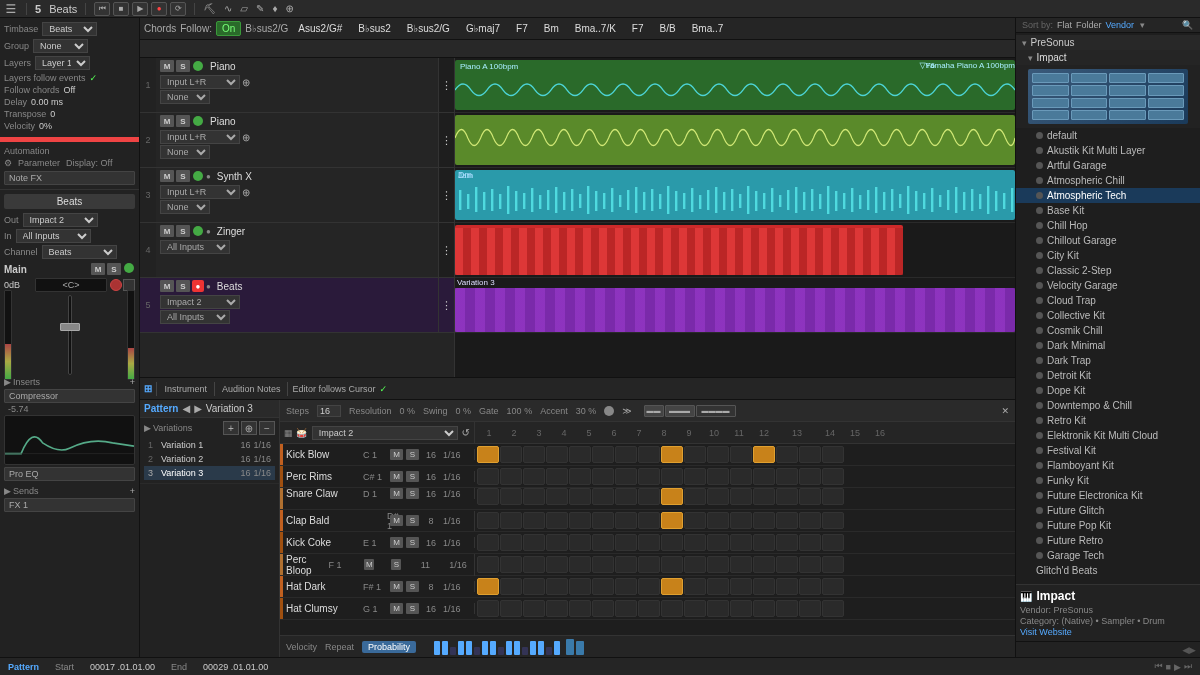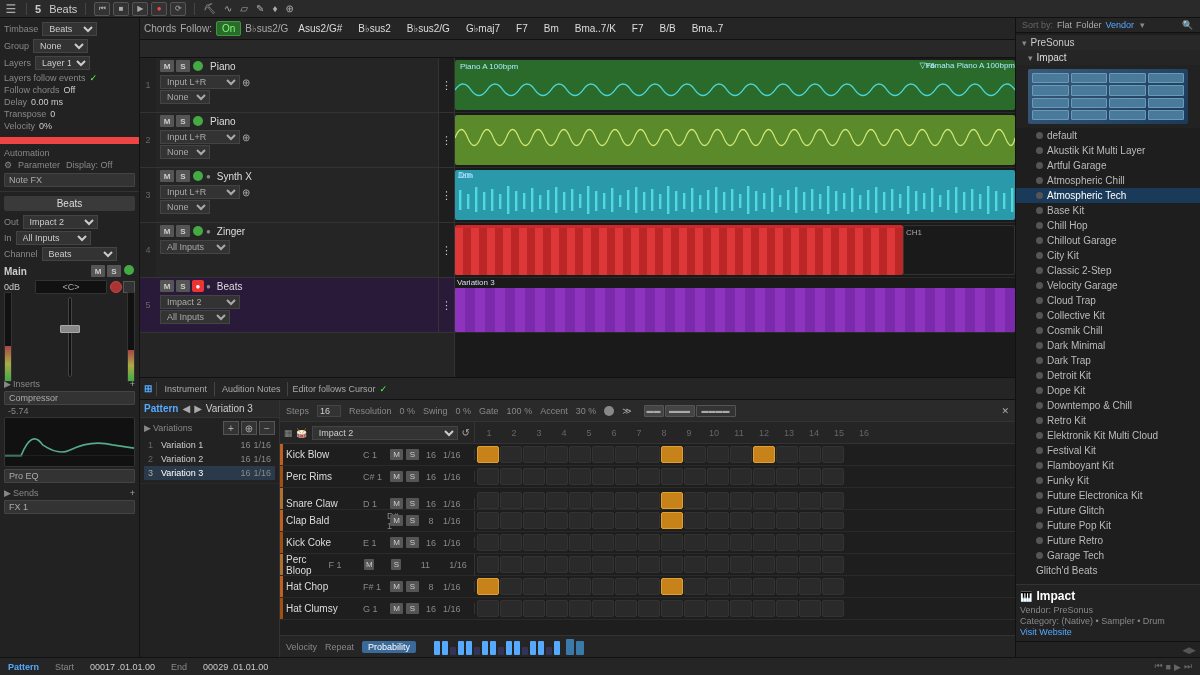--- a/index.html
+++ b/index.html
@@ -108,21 +108,21 @@
     <span style="font-size:10px;color:#aaa;">▱</span>
     <span style="font-size:10px;color:#aaa;">✎</span>
     <span style="font-size:10px;color:#aaa;">♦</span>
     <span style="font-size:10px;color:#aaa;">⊕</span>
   </div>
 
   <div class="main-area">
 
     <div class="left-panel">
 
-      <div style="padding:4px;border-bottom:7px solid #ef4444;">
+      <div style="padding:4px;border-bottom:5px solid #ef4444;">
         <div class="cs-row" style="margin-bottom:3px;">
           <span class="pe-label">Timbase</span>
           <select class="cs-sel" style="width:55px;">
             <option>Beats</option>
           </select>
         </div>
         <div class="cs-row" style="margin-bottom:3px;">
           <span class="pe-label">Group</span>
           <select class="cs-sel" style="width:55px;">
             <option>None</option>
@@ -489,23 +489,20 @@
                     </g>
                   </svg>
                 </div>
               </div>
             </div>
 
             <div style="height:55px;border-bottom:1px solid #2a2a2a;position:relative;overflow:hidden;">
               <div style="position:absolute;left:0;right:20%;top:2px;bottom:2px;background:#cc2a2a;border-radius:2px;">
                 <div style="position:absolute;top:3px;left:0;right:0;bottom:0;opacity:0.5;background:repeating-linear-gradient(90deg, #ee4444 0px, #ee4444 8px, #aa2222 8px, #aa2222 16px);"></div>
               </div>
-              <div style="position:absolute;right:0;width:20%;top:2px;bottom:2px;background:#1a1a1a;border:1px solid #333;border-radius:1px;">
-                <div style="position:absolute;top:2px;left:2px;font-size:8px;color:#aaa;">CH1</div>
-              </div>
             </div>
 
             <div style="height:55px;border-bottom:1px solid #2a2a2a;position:relative;overflow:hidden;">
               <div style="position:absolute;top:0;left:2px;font-size:8px;color:#ddf;z-index:2;">Variation 3</div>
               <div style="position:absolute;left:0;right:0;top:10px;bottom:0;background:#7a2aaa;border-radius:2px;">
                 <div style="position:absolute;top:0;left:0;right:0;bottom:0;background:repeating-linear-gradient(90deg, #9a3acc 0px, #9a3acc 10px, #7a2aaa 10px, #7a2aaa 20px);opacity:0.6;"></div>
               </div>
             </div>
 
           </div>
@@ -609,21 +606,21 @@
                       <span style="width: 22px; text-align: center; font-size: 9px; color: rgb(102, 102, 102); margin: 0px 1px; flex-shrink: 0;">3</span>
                       <span style="width: 22px; text-align: center; font-size: 9px; color: rgb(102, 102, 102); margin: 0px 1px; flex-shrink: 0;">4</span>
                       <span style="width: 22px; text-align: center; font-size: 9px; color: rgb(102, 102, 102); margin: 0px 1px; flex-shrink: 0;">5</span>
                       <span style="width: 22px; text-align: center; font-size: 9px; color: rgb(102, 102, 102); margin: 0px 1px; flex-shrink: 0;">6</span>
                       <span style="width: 22px; text-align: center; font-size: 9px; color: rgb(102, 102, 102); margin: 0px 1px; flex-shrink: 0;">7</span>
                       <span style="width: 22px; text-align: center; font-size: 9px; color: rgb(102, 102, 102); margin: 0px 1px; flex-shrink: 0;">8</span>
                       <span style="width: 22px; text-align: center; font-size: 9px; color: rgb(102, 102, 102); margin: 0px 1px; flex-shrink: 0;">9</span>
                       <span style="width: 22px; text-align: center; font-size: 9px; color: rgb(102, 102, 102); margin: 0px 1px; flex-shrink: 0;">10</span>
                       <span style="width: 22px; text-align: center; font-size: 9px; color: rgb(102, 102, 102); margin: 0px 1px; flex-shrink: 0;">11</span>
                       <span style="width: 22px; text-align: center; font-size: 9px; color: rgb(102, 102, 102); margin: 0px 1px; flex-shrink: 0;">12</span>
-                      <span style="width: 22px; text-align: center; font-size: 9px; color: rgb(102, 102, 102); margin: 0px 1px; flex-shrink: 0;">13</span>
+                      <span style="width: 22px; text-align: center; font-size: 9px; color: rgb(102, 102, 102); margin: 0px 9px; flex-shrink: 0;">13</span>
                       <span style="width: 22px; text-align: center; font-size: 9px; color: rgb(102, 102, 102); margin: 0px 1px; flex-shrink: 0;">14</span>
                       <span style="width: 22px; text-align: center; font-size: 9px; color: rgb(102, 102, 102); margin: 0px 1px; flex-shrink: 0;">15</span>
                       <span style="width: 22px; text-align: center; font-size: 9px; color: rgb(102, 102, 102); margin: 0px 1px; flex-shrink: 0;">16</span>
                     </div>
                 </div>
               </div>
 
               <div style="flex:1;overflow-y:auto;" id="beat-rows-container">
               <div style="height: 22px; display: flex; align-items: center; border-bottom: 1px solid rgb(42, 42, 42);">
                     <div style="width: 3px; height: 100%; background: rgb(192, 96, 32); flex-shrink: 0;"></div>
@@ -676,21 +673,21 @@
                       <div style="width: 22px; height: 17px; border-radius: 2px; cursor: pointer; border: 1px solid rgb(51, 51, 51); flex-shrink: 0; background: rgb(42, 42, 42);"></div>
                       <div style="width: 22px; height: 17px; border-radius: 2px; cursor: pointer; border: 1px solid rgb(51, 51, 51); flex-shrink: 0; background: rgb(42, 42, 42);"></div>
                       <div style="width: 22px; height: 17px; border-radius: 2px; cursor: pointer; border: 1px solid rgb(51, 51, 51); flex-shrink: 0; background: rgb(42, 42, 42);"></div>
                       <div style="width: 22px; height: 17px; border-radius: 2px; cursor: pointer; border: 1px solid rgb(51, 51, 51); flex-shrink: 0; background: rgb(42, 42, 42);"></div>
                       <div style="width: 22px; height: 17px; border-radius: 2px; cursor: pointer; border: 1px solid rgb(51, 51, 51); flex-shrink: 0; background: rgb(42, 42, 42);"></div>
                       <div style="width: 22px; height: 17px; border-radius: 2px; cursor: pointer; border: 1px solid rgb(51, 51, 51); flex-shrink: 0; background: rgb(42, 42, 42);"></div>
                       <div style="width: 22px; height: 17px; border-radius: 2px; cursor: pointer; border: 1px solid rgb(51, 51, 51); flex-shrink: 0; background: rgb(42, 42, 42);"></div>
                       <div style="width: 22px; height: 17px; border-radius: 2px; cursor: pointer; border: 1px solid rgb(51, 51, 51); flex-shrink: 0; background: rgb(42, 42, 42);"></div>
                     </div>
                   </div>
-                  <div style="height: 22px; display: flex; align-items: flex-end; border-bottom: 1px solid rgb(42, 42, 42);">
+                  <div style="height: 22px; display: flex; align-items: flex-start; border-bottom: 1px solid rgb(42, 42, 42);">
                     <div style="width: 3px; height: 100%; background: rgb(176, 112, 48); flex-shrink: 0;"></div>
                     <div style="display: flex; align-items: center; gap: 3px; width: 192px; padding: 0px 3px; flex-shrink: 0; border-right: 1px solid rgb(51, 51, 51);">
                       <span style="font-size: 10px; color: rgb(221, 221, 221); flex: 1 1 0%;">Snare Claw</span>
                       <span style="font-size: 9px; color: rgb(136, 136, 136); width: 24px;">D 1</span>
                       <div style="width: 13px; height: 11px; background: rgb(85, 85, 85); font-size: 8px; color: rgb(204, 204, 204); display: flex; align-items: center; justify-content: center; cursor: pointer; border-radius: 1px;">M</div>
                       <div style="width: 13px; height: 11px; background: rgb(85, 85, 85); font-size: 8px; color: rgb(204, 204, 204); display: flex; align-items: center; justify-content: center; cursor: pointer; border-radius: 1px;">S</div>
                       <span style="font-size: 9px; color: rgb(136, 136, 136); width: 18px; text-align: center;">16</span>
                       <span style="font-size: 9px; color: rgb(136, 136, 136); width: 28px;">1/16</span>
                     </div>
                     <div style="display: flex; align-items: center; padding: 0px 2px; gap: 1px;">
@@ -795,21 +792,21 @@
                       <div style="width: 22px; height: 17px; border-radius: 2px; cursor: pointer; border: 1px solid rgb(51, 51, 51); flex-shrink: 0; background: rgb(42, 42, 42);"></div>
                       <div style="width: 22px; height: 17px; border-radius: 2px; cursor: pointer; border: 1px solid rgb(51, 51, 51); flex-shrink: 0; background: rgb(42, 42, 42);"></div>
                       <div style="width: 22px; height: 17px; border-radius: 2px; cursor: pointer; border: 1px solid rgb(51, 51, 51); flex-shrink: 0; background: rgb(42, 42, 42);"></div>
                       <div style="width: 22px; height: 17px; border-radius: 2px; cursor: pointer; border: 1px solid rgb(51, 51, 51); flex-shrink: 0; background: rgb(42, 42, 42);"></div>
                       <div style="width: 22px; height: 17px; border-radius: 2px; cursor: pointer; border: 1px solid rgb(51, 51, 51); flex-shrink: 0; background: rgb(42, 42, 42);"></div>
                     </div>
                   </div>
                   <div style="height: 22px; display: flex; align-items: center; border-bottom: 1px solid rgb(42, 42, 42);">
                     <div style="width: 3px; height: 100%; background: rgb(192, 96, 32); flex-shrink: 0;"></div>
                     <div style="display: flex; align-items: center; gap: 3px; width: 192px; padding: 0px 3px; flex-shrink: 0; border-right: 1px solid rgb(51, 51, 51);">
-                      <span style="font-size: 10px; color: rgb(221, 221, 221); flex: 1 1 0%;">Hat Chop</span>
+                      <span style="font-size: 10px; color: rgb(221, 221, 221); flex: 1 1 0%;">Hat Dark</span>
                       <span style="font-size: 9px; color: rgb(136, 136, 136); width: 24px;">F# 1</span>
                       <div style="width: 13px; height: 11px; background: rgb(85, 85, 85); font-size: 8px; color: rgb(204, 204, 204); display: flex; align-items: center; justify-content: center; cursor: pointer; border-radius: 1px;">M</div>
                       <div style="width: 13px; height: 11px; background: rgb(85, 85, 85); font-size: 8px; color: rgb(204, 204, 204); display: flex; align-items: center; justify-content: center; cursor: pointer; border-radius: 1px;">S</div>
                       <span style="font-size: 9px; color: rgb(136, 136, 136); width: 18px; text-align: center;">8</span>
                       <span style="font-size: 9px; color: rgb(136, 136, 136); width: 28px;">1/16</span>
                     </div>
                     <div style="display: flex; align-items: center; padding: 0px 2px; gap: 1px;">
                       <div style="width: 22px; height: 17px; border-radius: 2px; cursor: pointer; border: 1px solid rgb(224, 160, 48); flex-shrink: 0; background: rgb(200, 130, 26);"></div>
                       <div style="width: 22px; height: 17px; border-radius: 2px; cursor: pointer; border: 1px solid rgb(51, 51, 51); flex-shrink: 0; background: rgb(42, 42, 42);"></div>
                       <div style="width: 22px; height: 17px; border-radius: 2px; cursor: pointer; border: 1px solid rgb(51, 51, 51); flex-shrink: 0; background: rgb(42, 42, 42);"></div>

